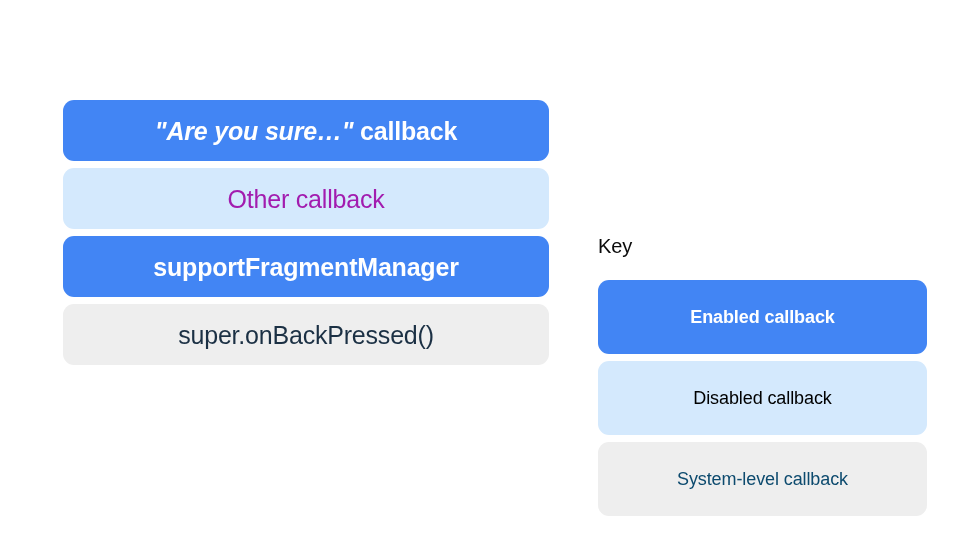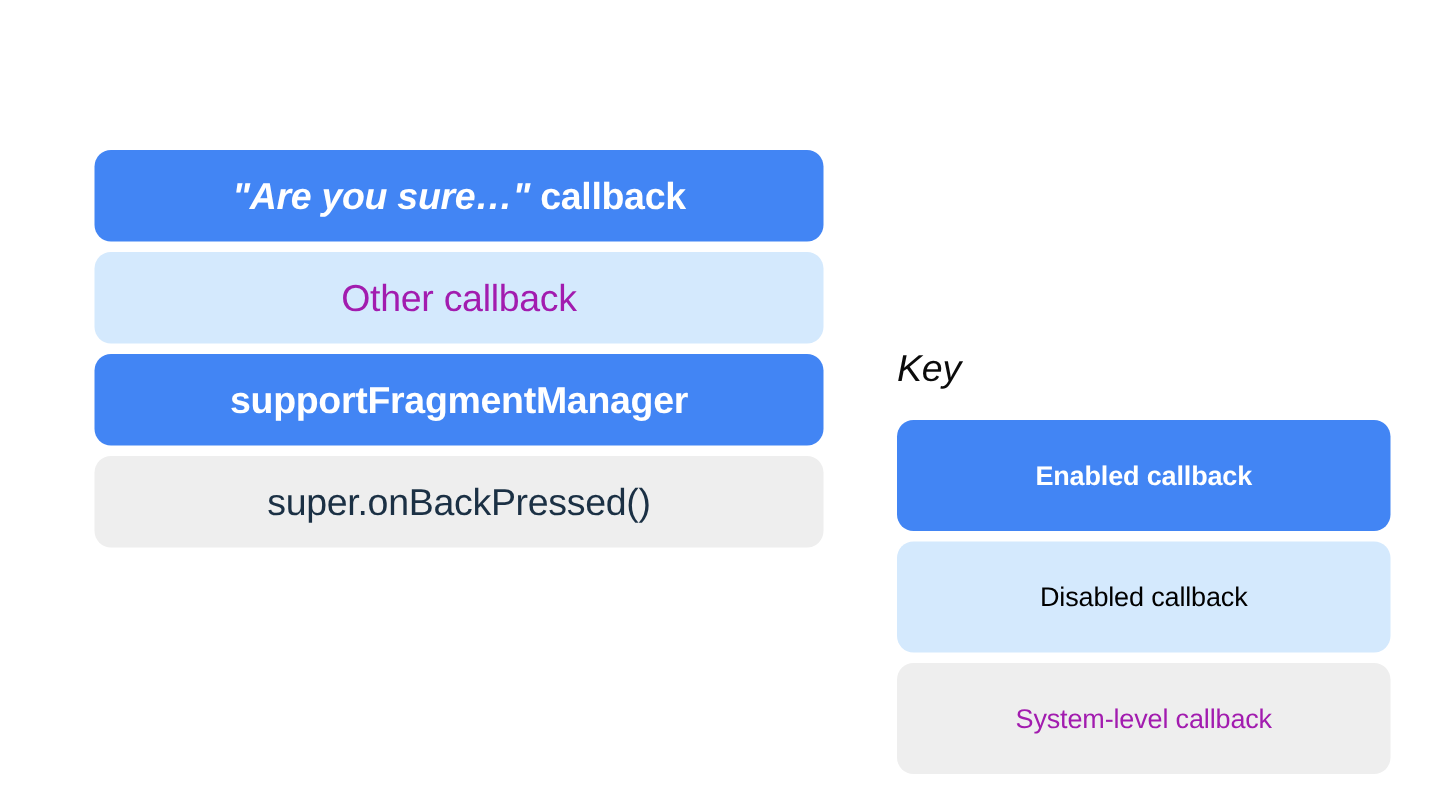--- a/index.html
+++ b/index.html
@@ -69,27 +69,26 @@
 
   
   #key-panel {
     position: absolute;
     left: 598px;
     top: 234px;
     width: 329px;
   }
 
   #key-title {
-    font-size: 25px;
+    font-size: 20px;
     font-weight: 400;
     color: #0b0b0b;
     line-height: 24px;
     margin: 0 0 22px 0;
     letter-spacing: -0.1px;
-    font-style: italic;
   }
 
   .key-bar {
     height: 74px;
     border-radius: 11px;
     margin-bottom: 7px;
     display: flex;
     align-items: center;
     justify-content: center;
     box-sizing: border-box;
@@ -98,21 +97,21 @@
   .key-bar:last-child { margin-bottom: 0; }
 
   .key-bar .bar-label {
     font-size: 18px;
     line-height: 24px;
     white-space: nowrap;
     letter-spacing: -0.1px;
   }
   .key-bar.state-enabled  .bar-label { color: #ffffff; font-weight: 700; }
   .key-bar.state-disabled .bar-label { color: #000000; font-weight: 400; }
-  .key-bar.state-system   .bar-label { color: #a21caf; font-weight: 400; }
+  .key-bar.state-system   .bar-label { color: #0c4a6e; font-weight: 400; }
 </style>
 </head>
 <body>
 
 <section id="stack-panel">
 
 
   <div id="stack-bars">
 
     <div class="stack-bar state-enabled">

